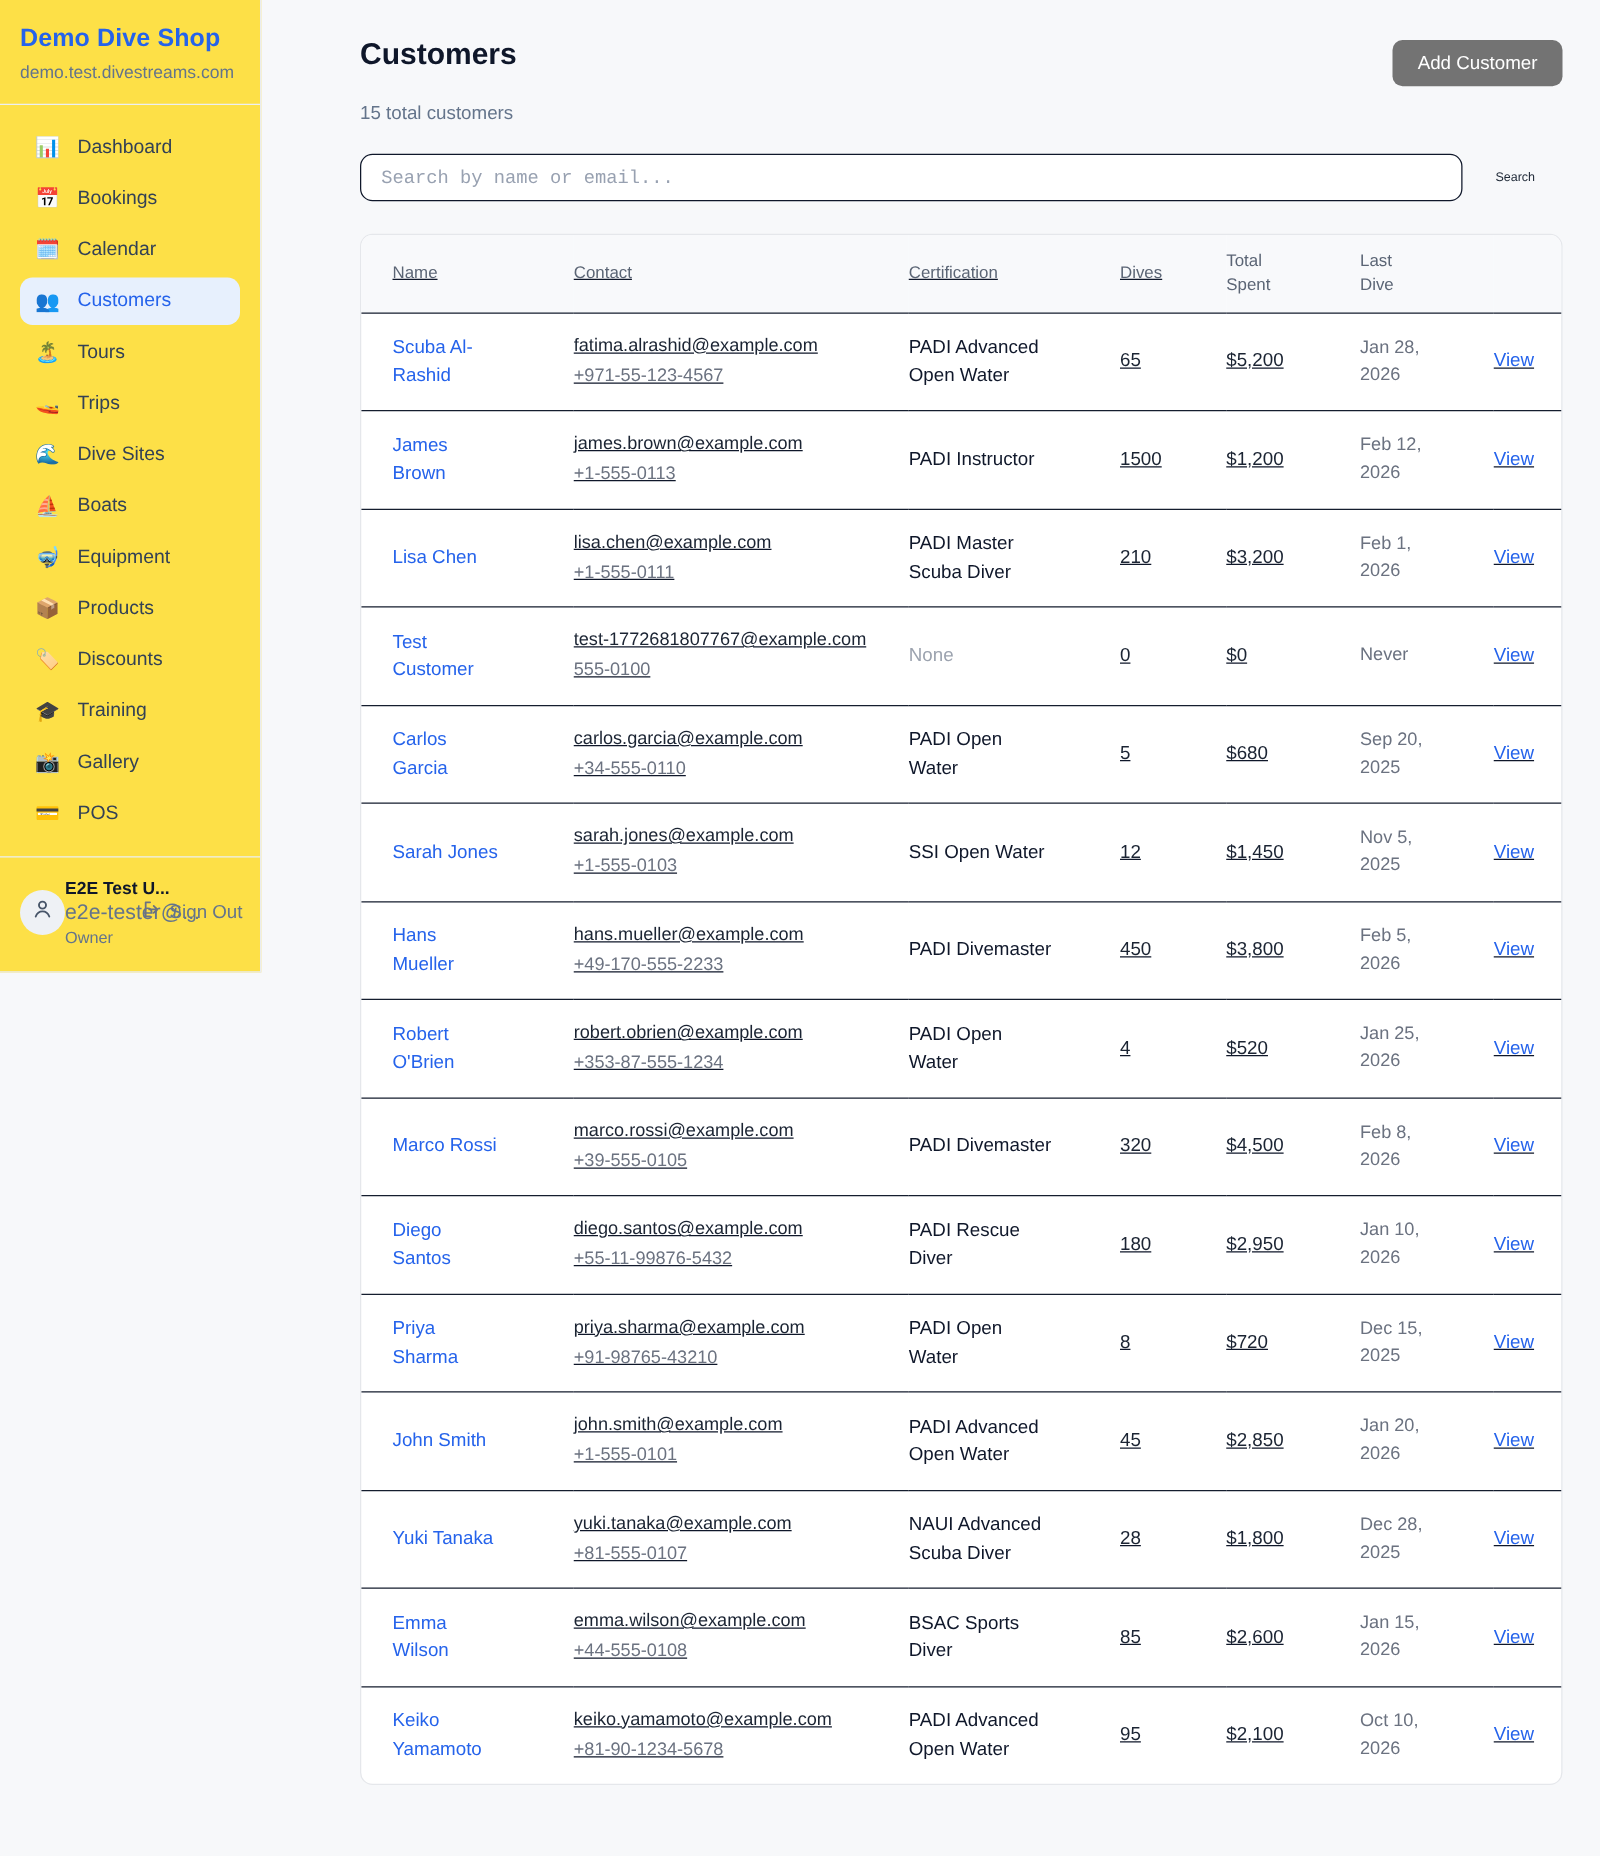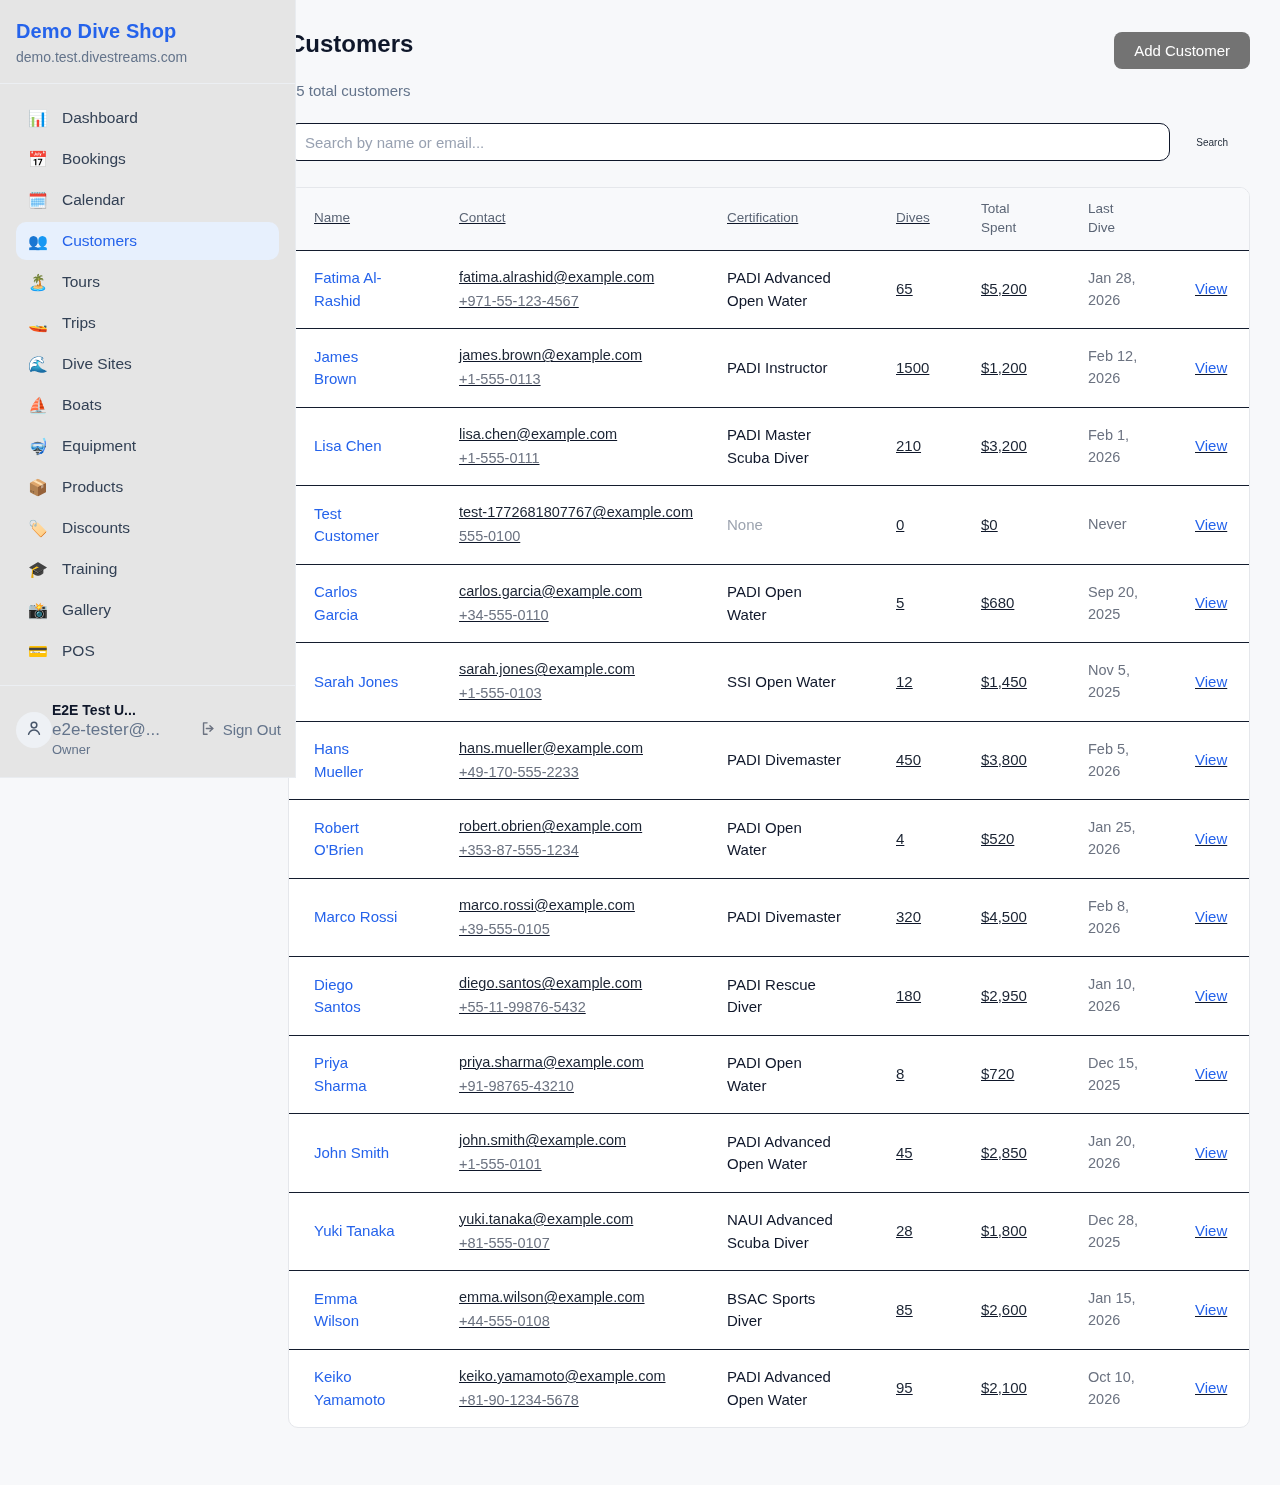--- a/index.html
+++ b/index.html
@@ -9,22 +9,22 @@
     background: #f7f8fa;
     font-family: "Liberation Sans", "DejaVu Sans", sans-serif;
     color: #0f172a;
     position: relative;
   }
 
   
   .sidebar {
     position: absolute;
     top: 0; left: 0;
-    width: 296px;
-    background: #e5e5e5;
+    width: 209px;
+    background: #fde047;
     border-right: 1px solid #e9ecf0;
     border-bottom: 1px solid #e9ecf0;
   }
   .brand { padding: 20px 16px 18px 16px; border-bottom: 1px solid #eceff3; }
   .brand-name { font-size: 20px; font-weight: 700; color: #2563eb; letter-spacing: .1px; }
   .brand-domain { margin-top: 6px; font-size: 14px; color: #64748b; }
   .nav { list-style: none; padding: 12px 16px; }
   .nav-item {
     display: flex; align-items: center;
     height: 38px; margin: 3px 0;
@@ -73,21 +73,21 @@
 
   .search-row { display: flex; align-items: center; margin-top: 24px; }
   .search-input {
     flex: 1 1 auto;
     height: 38px;
     border: 1px solid #0f172a;
     border-radius: 10px;
     background: #fff;
     padding: 0 16px;
     font-size: 15px;
-    font-family: Liberation Sans, sans-serif;
+    font-family: Liberation Mono, monospace;
     color: #0f172a;
     outline: none;
   }
   .search-input::placeholder { color: #98a1b1; }
   .btn-search {
     background: none; border: none; cursor: pointer;
     font-family: inherit; font-size: 10px; color: #1f2937;
     padding: 0 0 0 26px; margin-right: 22px;
   }
 
@@ -256,21 +256,21 @@
           <th><span>Contact</span></th>
           <th><span>Certification</span></th>
           <th><span>Dives</span></th>
           <th class="th-narrow"><span>Total Spent</span></th>
           <th class="th-narrow"><span>Last Dive</span></th>
           <th></th>
         </tr>
       </thead>
       <tbody id="table-body">
           <tr>
-        <td><a class="name-link">Fatima Al-Rashid</a></td>
+        <td><a class="name-link">Scuba Al-Rashid</a></td>
         <td>
           <div class="email">fatima.alrashid@example.com</div>
           <div class="phone">+971-55-123-4567</div>
         </td>
         <td class="cert"><span>PADI Advanced Open Water</span></td>
         <td class="dives">65</td>
         <td class="spent">$5,200</td>
         <td class="last-dive"><span>Jan 28, 2026</span></td>
         <td><a class="view-link">View</a></td>
       </tr>

